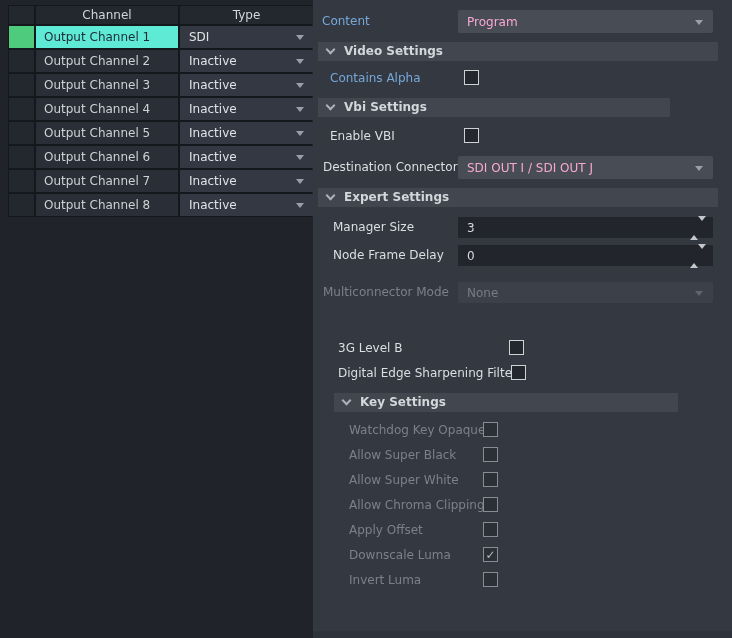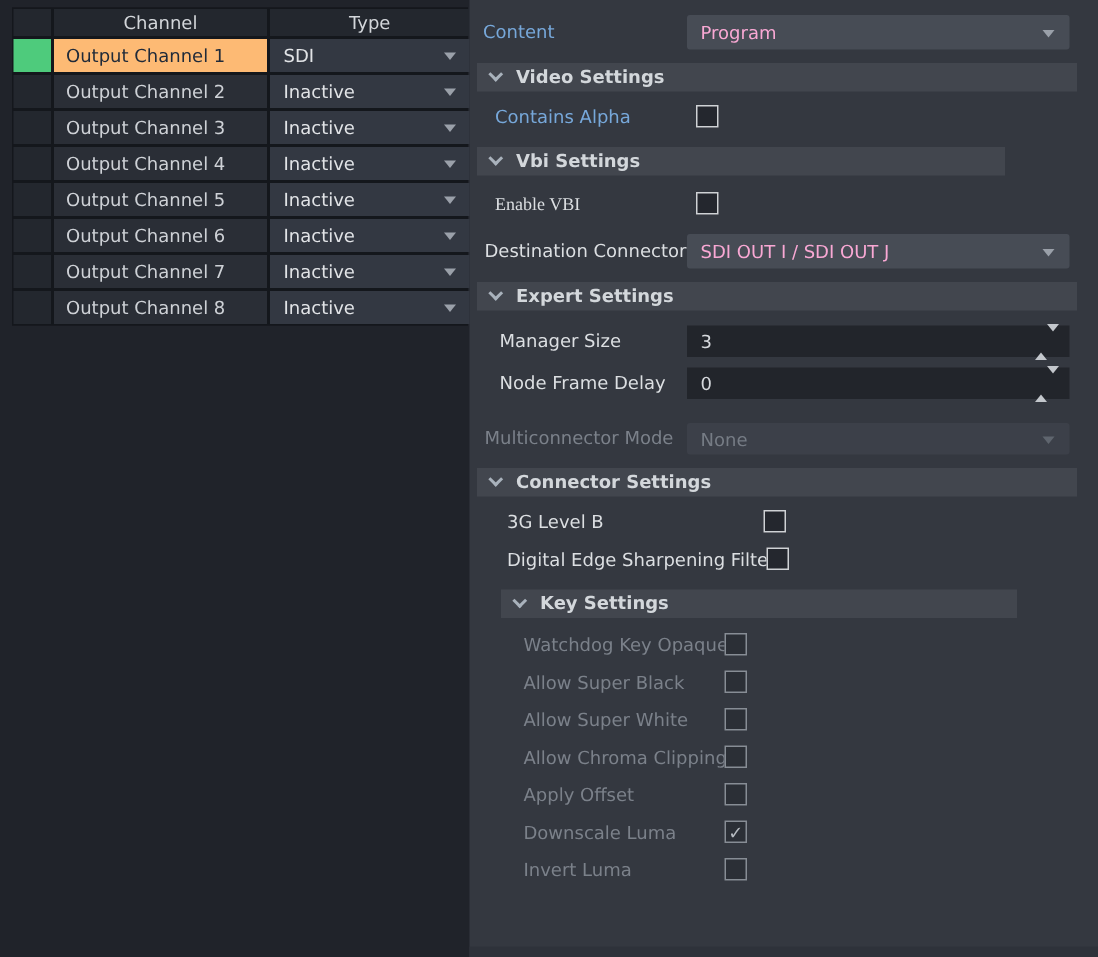--- a/index.html
+++ b/index.html
@@ -18,21 +18,21 @@
     grid-template-columns:25px 142px 133px;
     grid-template-rows:18px repeat(8,22px);
     gap:2px;
     background:#14171c;
     border:1px solid #14171c;
   }
   .th { background:#23272e; color:#d3d6da; display:flex; align-items:center; justify-content:center; }
   .gutter { background:#23272e; }
   .gutter.green { background:#4ecb7c; }
   .chan { background:#2a2e36; color:#ced1d6; display:flex; align-items:center; padding-left:8px; white-space:nowrap; }
-  .chan.selected { background:#fdba74; color:#1f2a39; }
+  .chan.selected { background:#5eead4; color:#1f2a39; }
   .typecell { background:#333842; color:#e1e3e6; display:flex; align-items:center; padding:0 9px; cursor:default; }
   .typecell .dd-arrow { margin-left:auto; }
 
   
   .right-panel { position:absolute; left:313px; top:0; width:419px; height:638px; background:#343840; }
   .right-panel .bottom-edge { position:absolute; left:0; bottom:0; width:419px; height:7px; background:#2e323a; }
 
   .prow { position:absolute; left:0; width:419px; }
   .lab { position:absolute; top:0; color:#dcdfe2; white-space:nowrap; }
   .lab.blue { color:#77a8da; }
@@ -160,21 +160,21 @@
     <span class="lab blue" style="left:17px; line-height:17px;">Contains Alpha</span>
     <span class="cb" style="left:151px;"></span>
   </div>
 
   <div class="band" style="top:98px; left:5px; width:352px;">
     <span class="sec-chev"></span>
     <span>Vbi Settings</span>
   </div>
 
   <div class="prow" style="top:128px; height:17px;">
-    <span class="lab" style="left:17px; line-height:17px;font-family:Liberation Serif, serif;">Enable VBI</span>
+    <span class="lab" style="left:17px; line-height:17px;">Enable VBI</span>
     <span class="cb" style="left:151px;"></span>
   </div>
 
   <div class="prow" style="top:156px; height:23px;">
     <span class="lab" style="left:10px; line-height:23px;">Destination Connector</span>
     <div class="dd" style="height:23px;">
       <span>SDI OUT I / SDI OUT J</span>
       <span class="dd-arrow"></span>
     </div>
   </div>
@@ -201,24 +201,20 @@
   </div>
 
   <div class="prow" style="top:282px; height:21px;">
     <span class="lab dim" style="left:10px; line-height:21px;">Multiconnector Mode</span>
     <div class="dd disabled" style="height:21px;">
       <span>None</span>
       <span class="dd-arrow"></span>
     </div>
   </div>
 
-  <div class="band" style="top:312px; left:5px; width:400px;">
-    <span class="sec-chev"></span>
-    <span>Connector Settings</span>
-  </div>
 
   <div class="prow" style="top:340px; height:17px;">
     <span class="lab" style="left:25px; line-height:17px;">3G Level B</span>
     <span class="cb" style="left:196px;"></span>
   </div>
 
   <div class="prow" style="top:365px; height:17px;">
     <span class="lab" style="left:25px; line-height:17px;">Digital Edge Sharpening Filter</span>
     <span class="cb" style="left:198px;"></span>
   </div>

